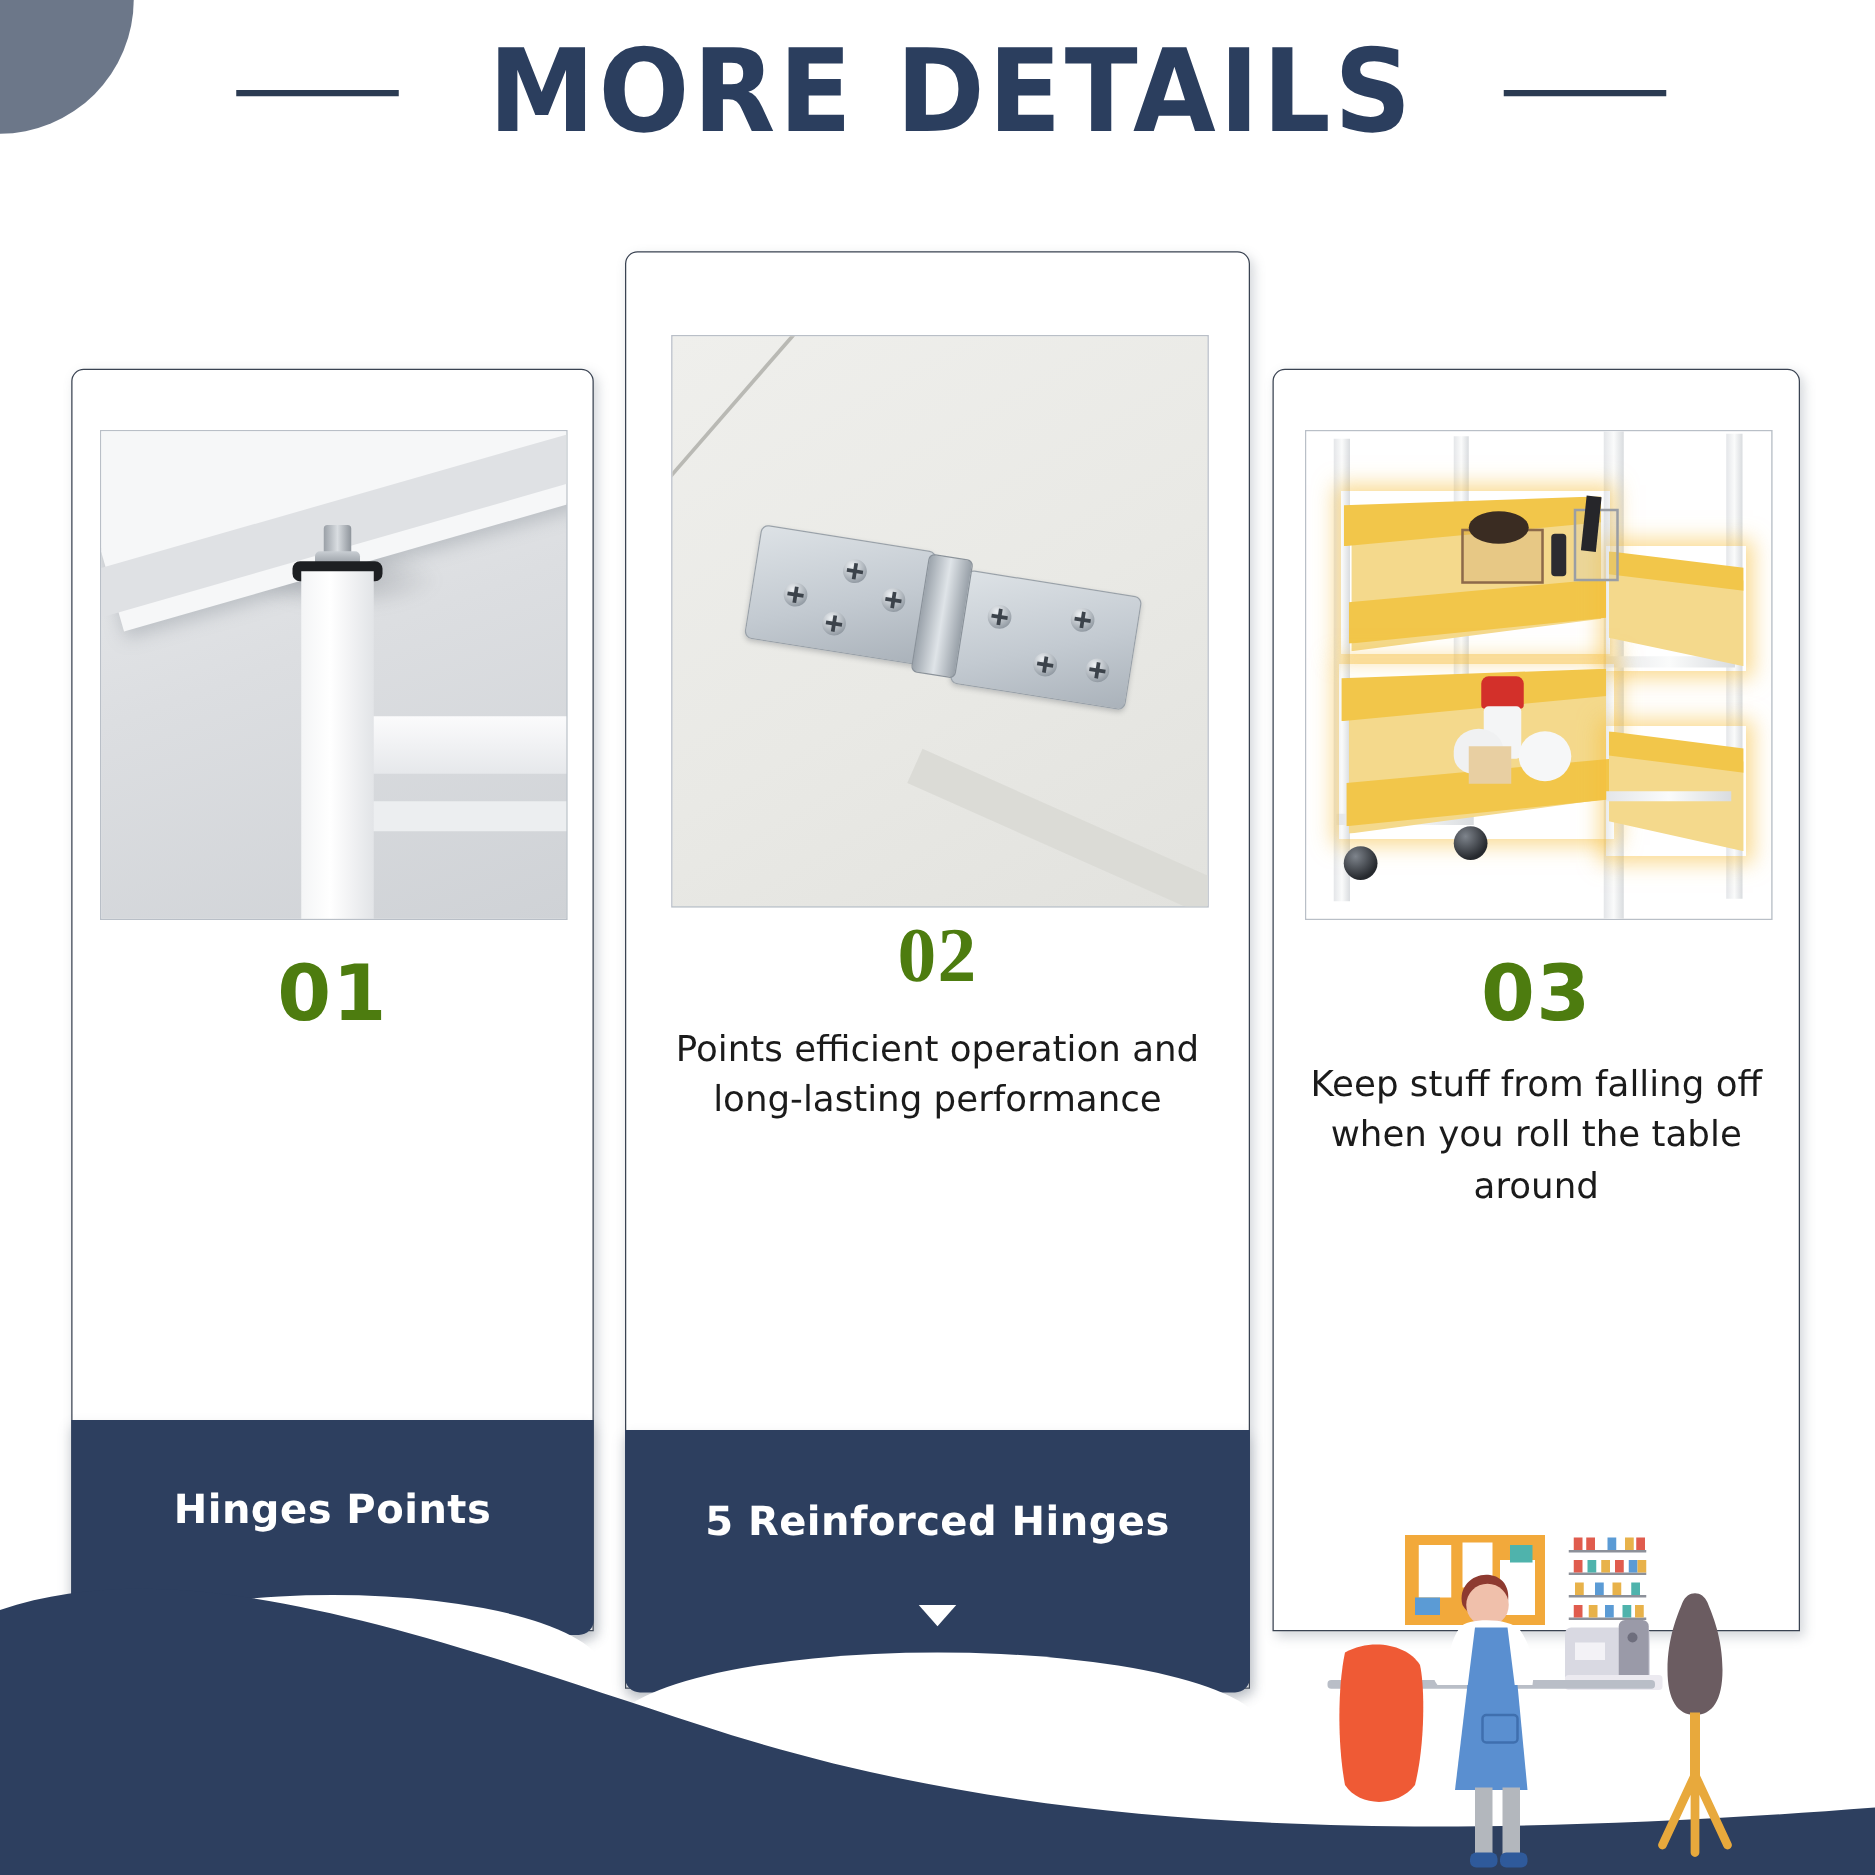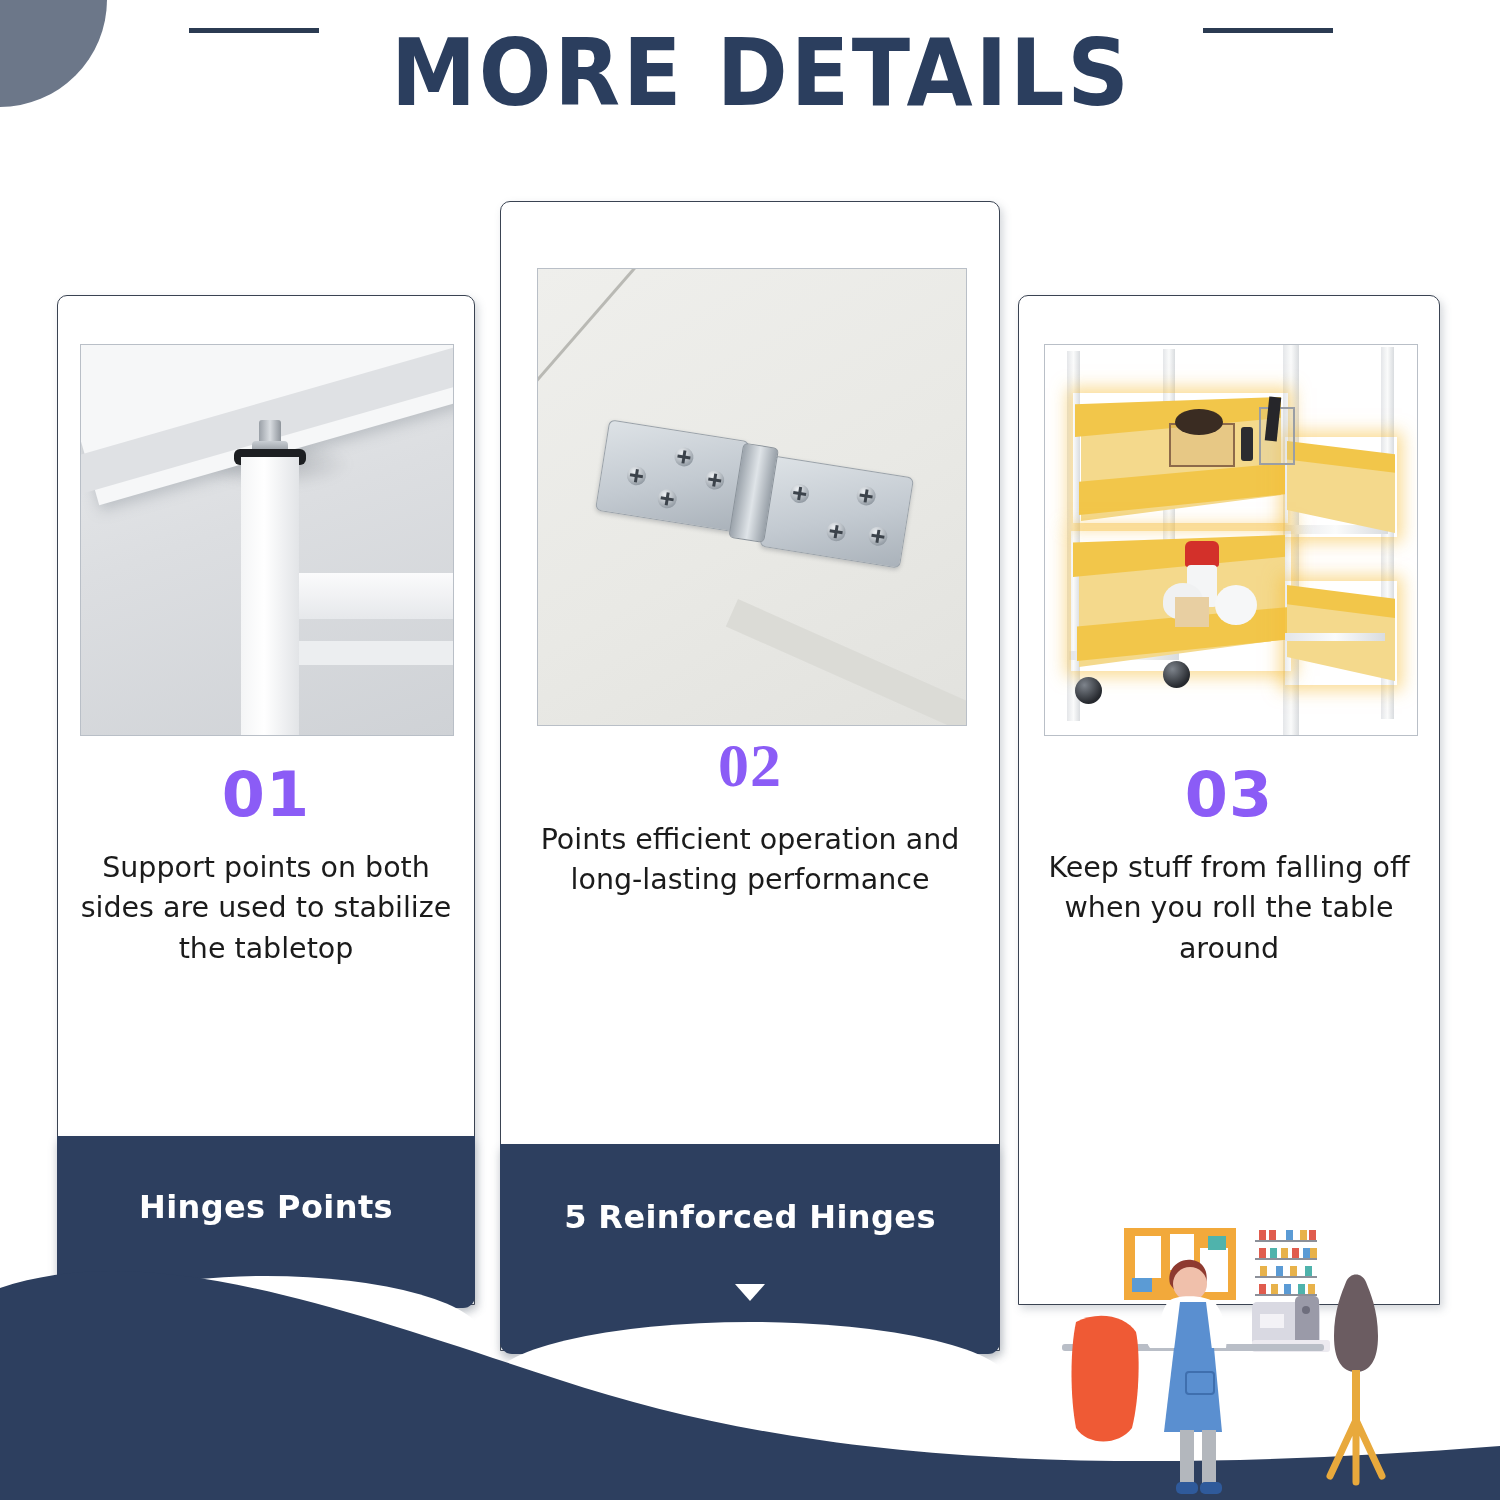--- a/index.html
+++ b/index.html
@@ -19,20 +19,21 @@
     border-radius:50%;
     background:#6c7789;
   }
 
   
   .header{
     position:absolute;
     left:0; top:28px;
     width:1500px;
     display:flex;
+    align-items:center;
     justify-content:center;
     gap:44px;
     padding-left:22px;
   }
   .dash{
     width:130px; height:5px;
     background:#2b3b52;
     flex:none;
   }
   .page-title{
@@ -127,21 +128,21 @@
   .tray-glow{position:absolute;box-shadow:0 0 16px 5px rgba(246,188,52,.55);}
   .caster{position:absolute;width:27px;height:27px;border-radius:50%;
           background:radial-gradient(circle at 35% 30%,#7e848c,#26292e 70%);}
 
   
   .num{
     position:absolute; left:0; right:0;
     text-align:center;
     font-family:"DejaVu Sans", sans-serif;
     font-size:62px; font-weight:bold;
-    color:#8b5cf6; letter-spacing:1px;
+    color:#4d7c0f; letter-spacing:1px;
   }
   .card-1 .num{ top:462px; }
   .card-2 .num{ top:528px;font-family:Liberation Serif, serif; }
   .card-3 .num{ top:462px; }
 
   .desc{
     position:absolute; left:14px; right:14px;
     text-align:center;
     font-family:"DejaVu Sans", sans-serif;
     font-size:28.5px;
@@ -231,21 +232,20 @@
         <div class="p1-topedge"></div>
         <div class="p1-rail"></div>
         <div class="p1-rail2"></div>
         <div class="p1-screw"></div>
         <div class="p1-screw-head"></div>
         <div class="p1-cap"></div>
         <div class="p1-leg"></div>
       </div>
 
       <div class="num">01</div>
-      <div class="desc">Support points on both sides are used to stabilize the tabletop</div>
 
       <div class="footer">
         <div class="footer-label">Hinges Points</div>
         <div class="footer-arch"></div>
       </div>
 
     </div>
   </div>
 
   <div class="card card-2">

